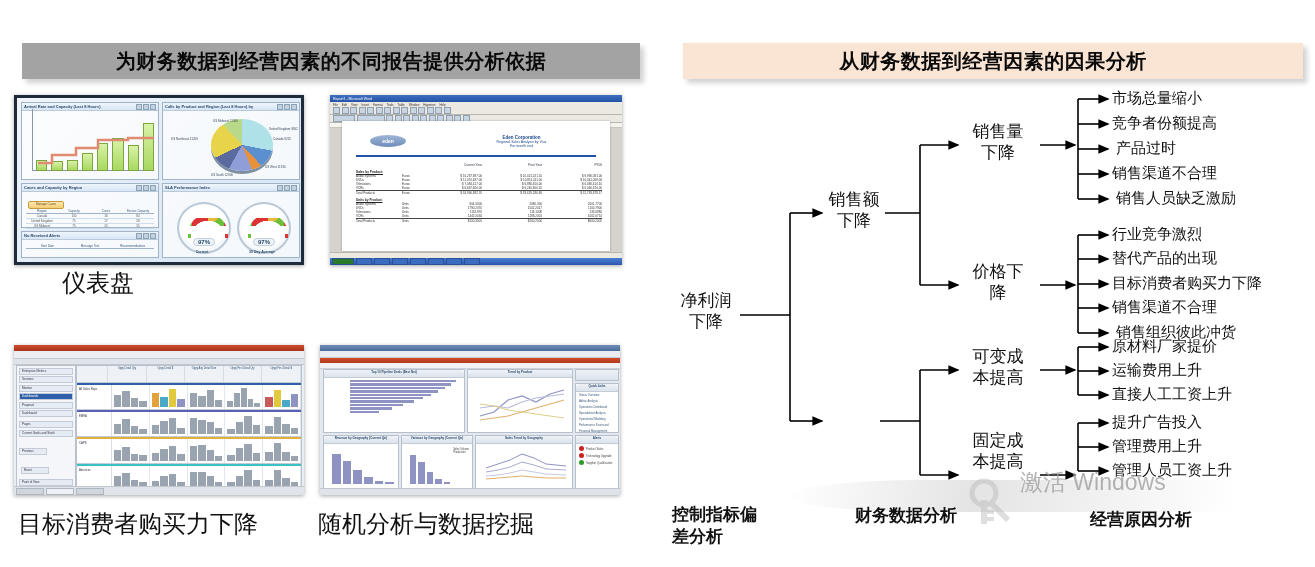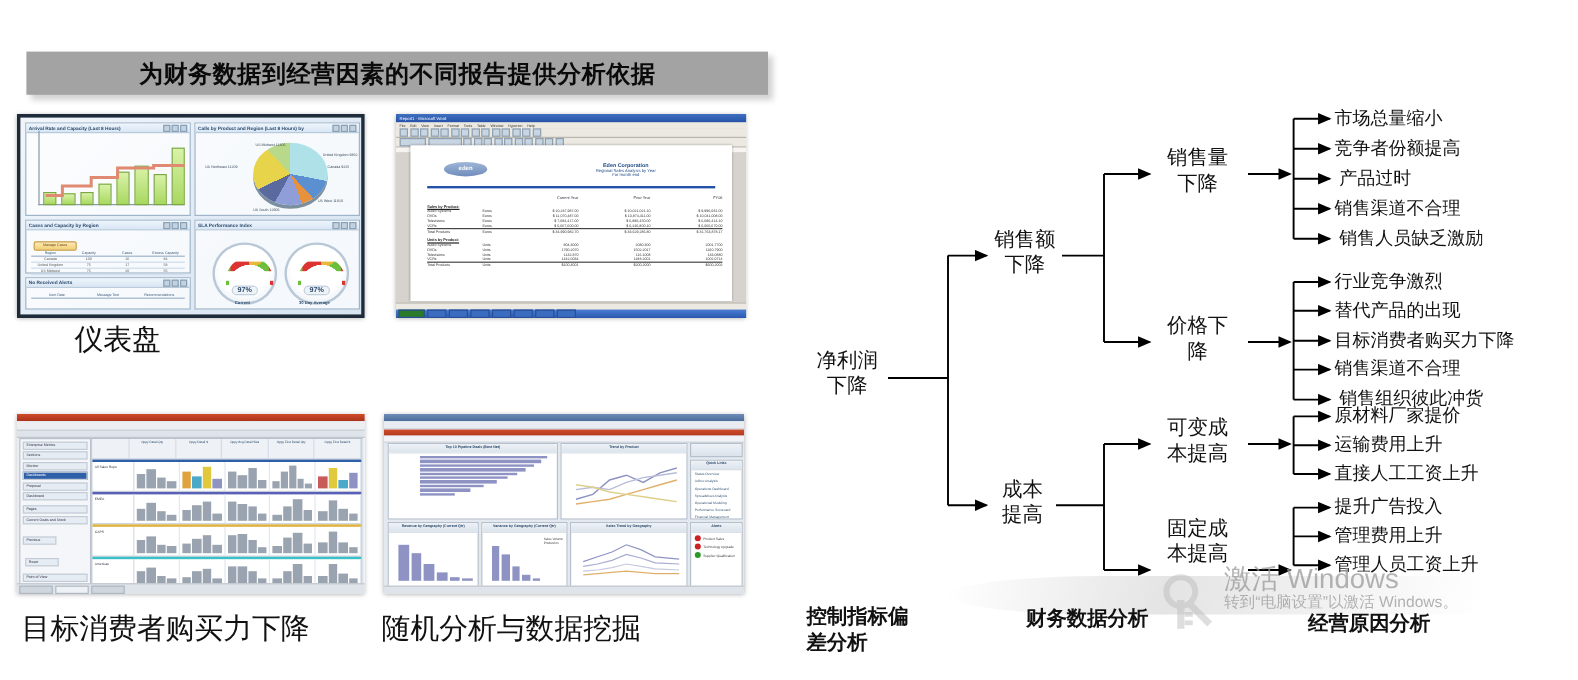--- a/index.html
+++ b/index.html
@@ -753,20 +753,21 @@
             <span>Supplier Qualification</span>
           </div>
         </div>
       </div>
 
       <div class="b-foot"></div>
     </div>
   </div>
   <div class="cap cap-4">随机分析与数据挖掘</div>
 
+  <div class="hdr hdr-right">从财务数据到经营因素的因果分析</div>
 
   <div class="diagram">
     <svg class="wires" viewBox="0 0 645 420">
       <defs>
         <marker id="ar" markerWidth="7" markerHeight="7" refX="6" refY="3" orient="auto">
           <path d="M0,0 L7,3 L0,6 z" fill="#000"></path>
         </marker>
       </defs>
       <g stroke="#000" stroke-width="1.6" fill="none">
 
@@ -813,22 +814,20 @@
         <path d="M408,362 L438,362" marker-end="url(#ar)"></path>
         <path d="M408,386 L438,386" marker-end="url(#ar)"></path>
       </g>
     </svg>
 
     <div class="node" style="left:0px;top:206px;width:72px">净利润
 下降</div>
 
     <div class="node" style="left:148px;top:105px;width:72px">销售额
 下降</div>
-    <div class="node" style="left:146px;top:313px;width:72px">成本
-提高</div>
 
     <div class="node" style="left:288px;top:37px;width:80px">销售量
 下降</div>
     <div class="node" style="left:288px;top:177px;width:80px">价格下
 降</div>
     <div class="node" style="left:288px;top:262px;width:80px">可变成
 本提高</div>
     <div class="node" style="left:288px;top:346px;width:80px">固定成
 本提高</div>
 
@@ -863,16 +862,15 @@
     <g fill="#b8b8b8">
       <circle cx="22" cy="15" r="12" fill="none" stroke="#b8b8b8" stroke-width="5"></circle>
       <rect x="19" y="22" width="6" height="24"></rect>
       <rect x="25" y="32" width="7" height="4"></rect>
       <rect x="25" y="39" width="7" height="4"></rect>
       <path d="M30,22 L48,40 L44,44 L26,26 Z"></path>
     </g>
   </svg>
   <div class="wm">
     <div class="l1">激活 Windows</div>
-    <div class="l2">转到“电脑设置”以激活 Windows。</div>
   </div>
 
 </div>
 
 </body></html>

